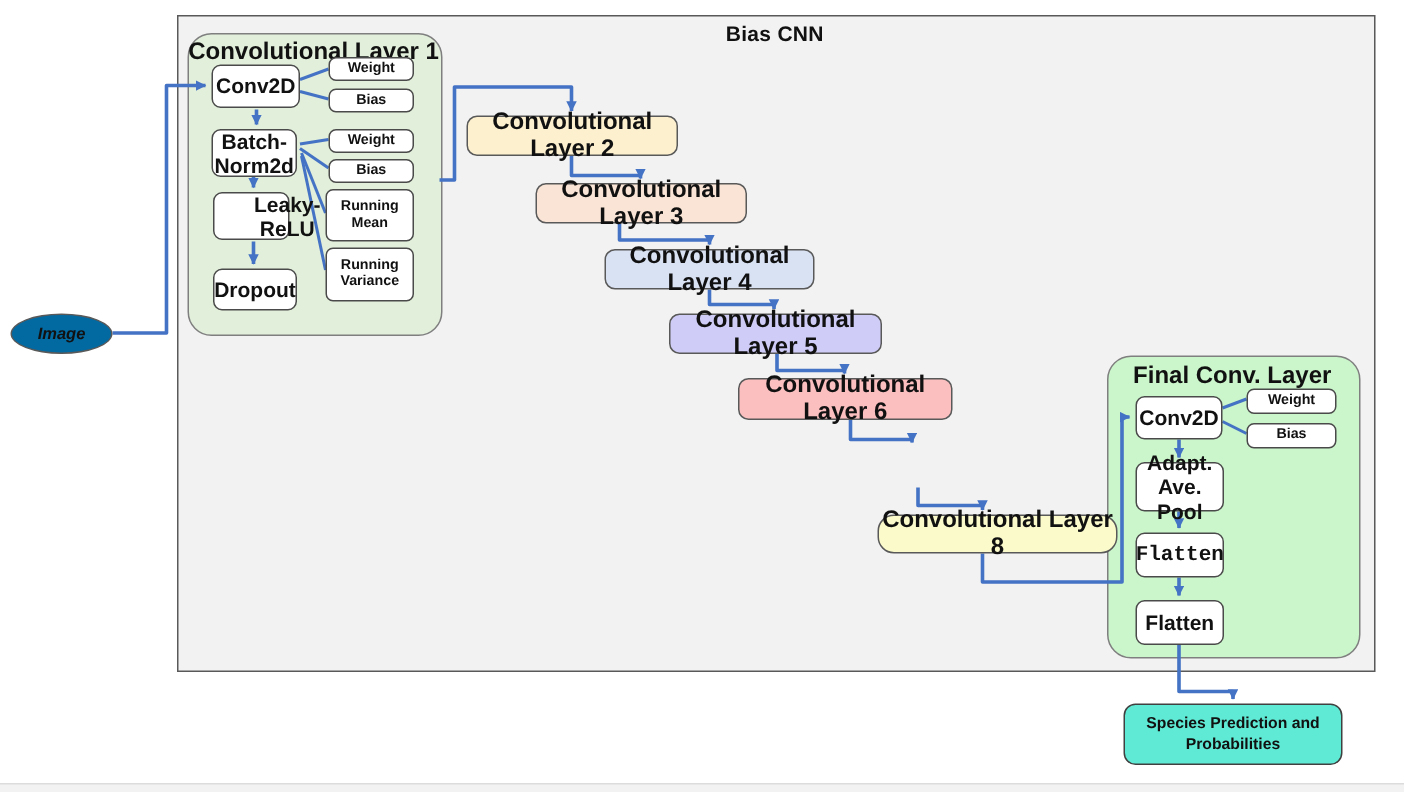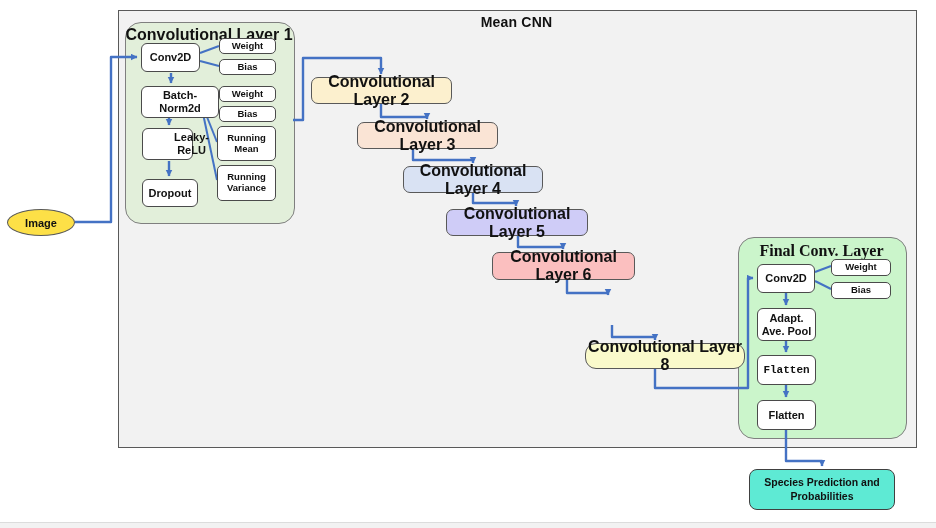--- a/index.html
+++ b/index.html
@@ -37,45 +37,46 @@
     font-size:16px;
     line-height:1;
   }
   
   .node{
     background:#ffffff;
     border:1.3px solid #4a4a4a;
     border-radius:6px;
     display:flex;align-items:center;justify-content:center;
     text-align:center;
-    font-size:11px;line-height:1.15;
+    font-size:14px;line-height:1.15;
     white-space:pre-line;
     z-index:3;
     box-sizing:border-box;
   }
   .param{font-size:9.5px;border-radius:5px;}
   
   .cascade{
     border:1.3px solid #595959;
     border-radius:7px;
     display:flex;align-items:center;justify-content:center;
     text-align:center;
     font-size:16px;
     z-index:3;
     box-sizing:border-box;
   }
   
   .oval{
-    background:#fde047;
+    background:#0369a1;
     border:1.4px solid #595959;
     border-radius:50%;
     display:flex;align-items:center;justify-content:center;
     font-size:11px;
     z-index:3;
     box-sizing:border-box;
+    font-style:italic;
   }
   
   .output-box{
     background:#5eead4;
     border:1.4px solid #404040;
     border-radius:8px;
     display:flex;align-items:center;justify-content:center;
     text-align:center;
     font-size:10.5px;line-height:1.25;
     white-space:pre-line;
@@ -90,27 +91,27 @@
   svg.wires{position:absolute;left:0;top:0;z-index:2;pointer-events:none;}
   .conn{stroke:var(--accent,#4472C4);stroke-width:2.4;fill:none;stroke-linejoin:round;}
   .conn-thin{stroke:var(--accent,#4472C4);stroke-width:2;fill:none;}
 </style>
 </head>
 <body>
 
 <div id="stage">
 
   <div class="abs outer-box" style="left: 118px; top: 10px; width: 797px; height: 436px; background-color: rgb(242, 242, 242);"></div>
-  <div class="abs diagram-title" style="left:118px;top:14px;width:797px;">Mean CNN</div>
+  <div class="abs diagram-title" style="left:118px;top:14px;width:797px;">Bias CNN</div>
 
   <div class="abs group-box" style="left: 125px; top: 22px; width: 168px; height: 200px; background-color: rgb(226, 239, 218);"></div>
   <div class="abs group-title" style="left:125px;top:27px;width:168px;">Convolutional Layer 1</div>
 
   <div class="abs group-box" style="left: 738px; top: 237px; width: 167px; height: 200px; background-color: rgb(203, 245, 203);"></div>
-  <div class="abs group-title" style="left:738px;top:243px;width:167px;font-family:Liberation Serif, serif;">Final Conv. Layer</div>
+  <div class="abs group-title" style="left:738px;top:243px;width:167px;">Final Conv. Layer</div>
 
   <svg class="wires" width="936" height="528">
     <defs>
       <marker id="arr" markerUnits="userSpaceOnUse" markerWidth="9" markerHeight="9" refX="6.5" refY="3.5" orient="auto">
         <path d="M0,0 L7,3.5 L0,7 Z" style="fill:var(--accent,#4472C4)"></path>
       </marker>
     </defs>
     <polyline class="conn" points="75,222 111,222 111,57 137,57" marker-end="url(#arr)"></polyline>
     <polyline class="conn" points="171,73 171,83" marker-end="url(#arr)"></polyline>
     <polyline class="conn" points="169,118 169,125" marker-end="url(#arr)"></polyline>
@@ -135,21 +136,21 @@
     <line class="conn-thin" x1="201" y1="104" x2="217" y2="180"></line>
     <line class="conn-thin" x1="815" y1="272" x2="831" y2="266"></line>
     <line class="conn-thin" x1="815" y1="281" x2="831" y2="289"></line>
   </svg>
 
   <div class="abs oval" style="left:7px;top:209px;width:68px;height:27px;">Image</div>
 
   <div class="abs node" style="left:141px;top:43px;width:59px;height:29px;">Conv2D</div>
   <div class="abs node param" style="left:219px;top:38px;width:57px;height:16px;">Weight</div>
   <div class="abs node param" style="left:219px;top:59px;width:57px;height:16px;">Bias</div>
-  <div class="abs node" style="left:141px;top:86px;width:78px;height:32px;text-align:center;">Batch-
+  <div class="abs node" style="left:141px;top:86px;width:57px;height:32px;text-align:center;">Batch-
 Norm2d</div>
   <div class="abs node param" style="left:219px;top:86px;width:57px;height:16px;">Weight</div>
   <div class="abs node param" style="left:219px;top:106px;width:57px;height:16px;">Bias</div>
   <div class="abs node param" style="left:217px;top:126px;width:59px;height:35px;">Running
 Mean</div>
   <div class="abs node param" style="left:217px;top:165px;width:59px;height:36px;">Running
 Variance</div>
   <div class="abs node" style="left:142px;top:128px;width:51px;height:32px;padding-left:48px;">Leaky-
 ReLU</div>
   <div class="abs node" style="left:142px;top:179px;width:56px;height:28px;">Dropout</div>

